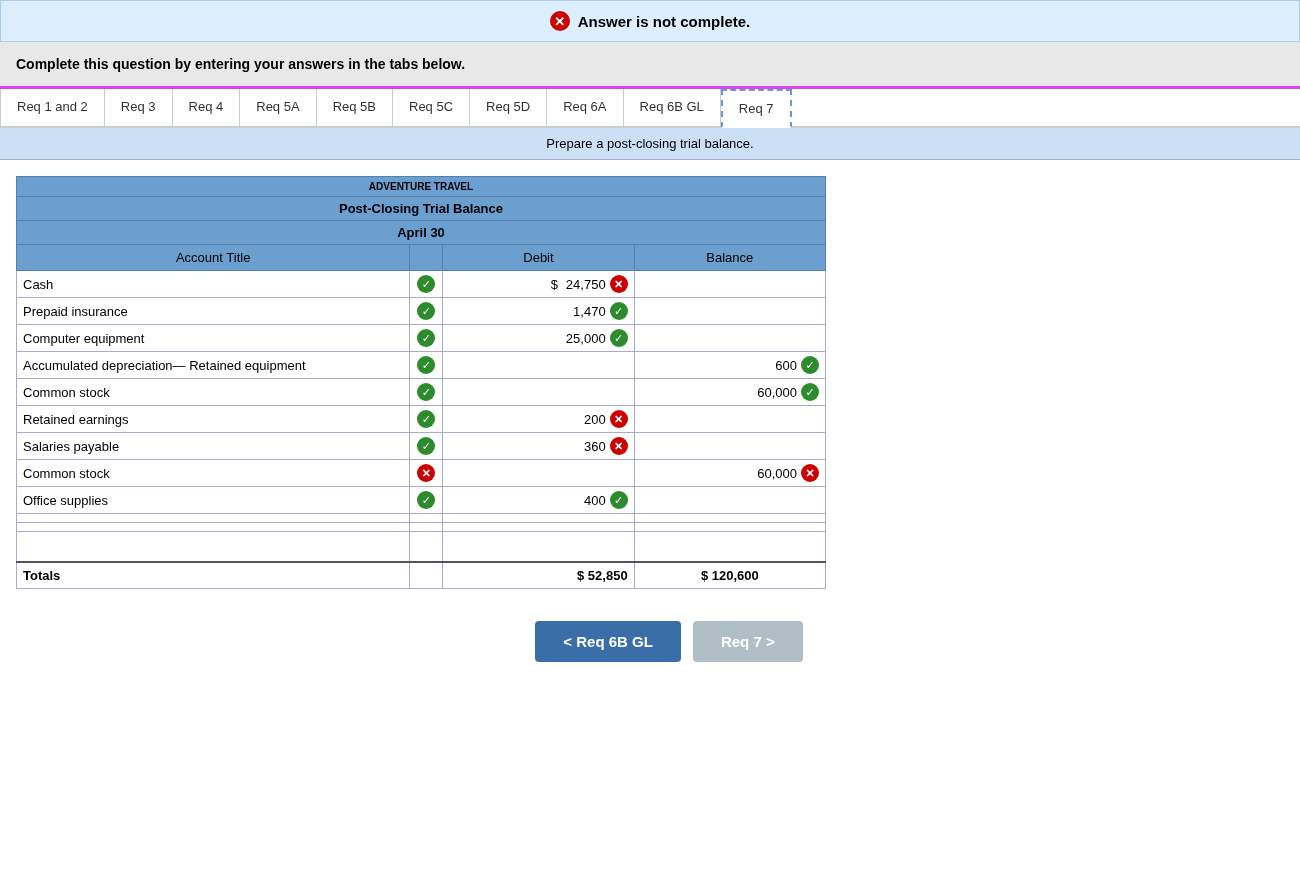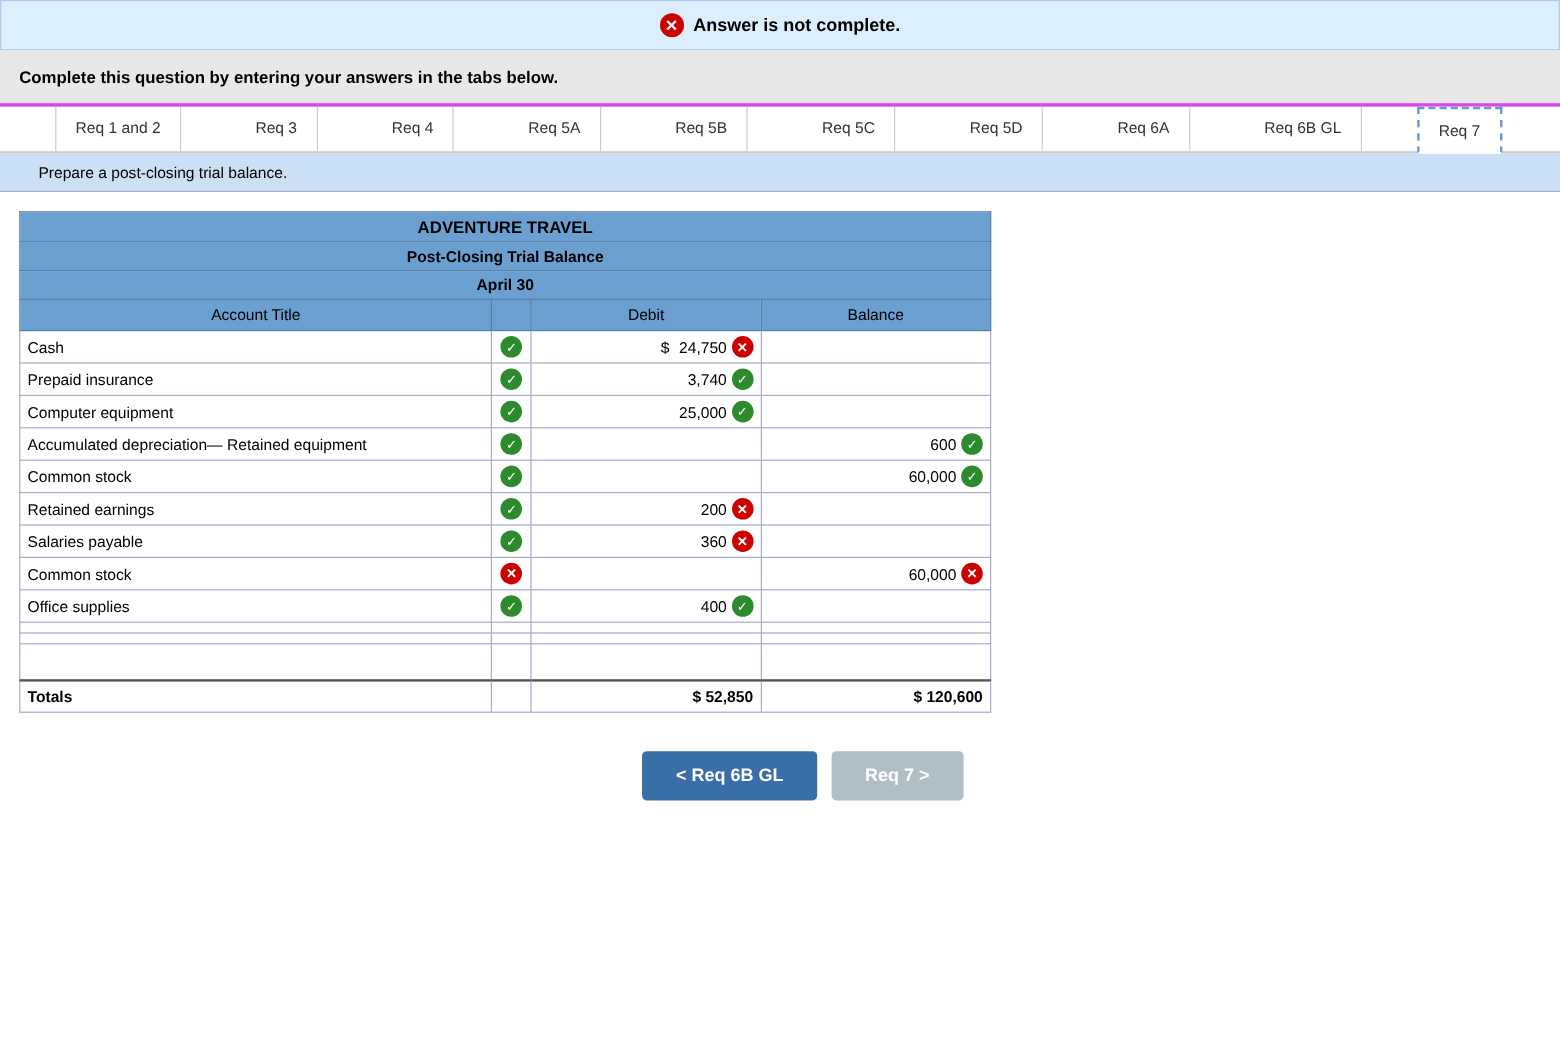--- a/index.html
+++ b/index.html
@@ -46,36 +46,36 @@
       background: #fff;
     }
     .tab {
       padding: 10px 16px;
       border-right: 1px solid #ccc;
       cursor: pointer;
       white-space: nowrap;
       font-size: 13px;
       color: #333;
       user-select: none;
-      margin-left: 46px;
     }
     .tab:first-child { border-left: 1px solid #ccc; }
     .tab.active {
       border: 2px dashed #6699cc;
       border-bottom: 2px solid #fff;
       margin-bottom: -2px;
       background: #fff;
     }
 
     
     .sub-header {
       background: #cce0f5;
       padding: 8px 32px;
       font-size: 13px;
       border-bottom: 1px solid #aac;
+      text-align: center;
     }
 
     
     .table-container {
       padding: 16px;
     }
 
     
     .trial-table {
       width: 810px;
@@ -85,21 +85,21 @@
     .trial-table .header-row-1,
     .trial-table .header-row-2,
     .trial-table .header-row-3 {
       background: #6b9fcf;
       color: #000;
       text-align: center;
       font-weight: bold;
       padding: 6px 8px;
     }
     .trial-table .header-row-1 td {
-      font-size: 14px;
+      font-size: 10px;
       border: 1px solid #5580aa;
     }
     .trial-table .header-row-2 td,
     .trial-table .header-row-3 td {
       border: 1px solid #5580aa;
     }
     .trial-table .col-header td {
       background: #6b9fcf;
       font-weight: normal;
       text-align: center;
@@ -116,21 +116,21 @@
     .trial-table .check-col {
       width: 30px;
       text-align: center;
     }
     .trial-table .debit-col {
       width: 180px;
       text-align: right;
     }
     .trial-table .credit-col {
       width: 180px;
-      text-align: right;
+      text-align: center;
     }
     .trial-table .data-row td {
       background: #fff;
       padding: 4px 6px;
     }
     .trial-table .totals-row td {
       background: #fff;
       font-weight: bold;
       border-top: 2px solid #555;
       padding: 5px 6px;
@@ -263,21 +263,21 @@
               <span class="check-red">✕</span>
             </div>
           </td>
           <td class="credit-col"></td>
         </tr>
         <tr class="data-row">
           <td class="account-col">Prepaid insurance</td>
           <td class="check-col"><span class="check-green">✓</span></td>
           <td class="debit-col">
             <div class="value-with-icon">
-              <span>3,740</span>
+              <span>1,470</span>
               <span class="check-green">✓</span>
             </div>
           </td>
           <td class="credit-col"></td>
         </tr>
         <tr class="data-row">
           <td class="account-col">Computer equipment</td>
           <td class="check-col"><span class="check-green">✓</span></td>
           <td class="debit-col">
             <div class="value-with-icon">

